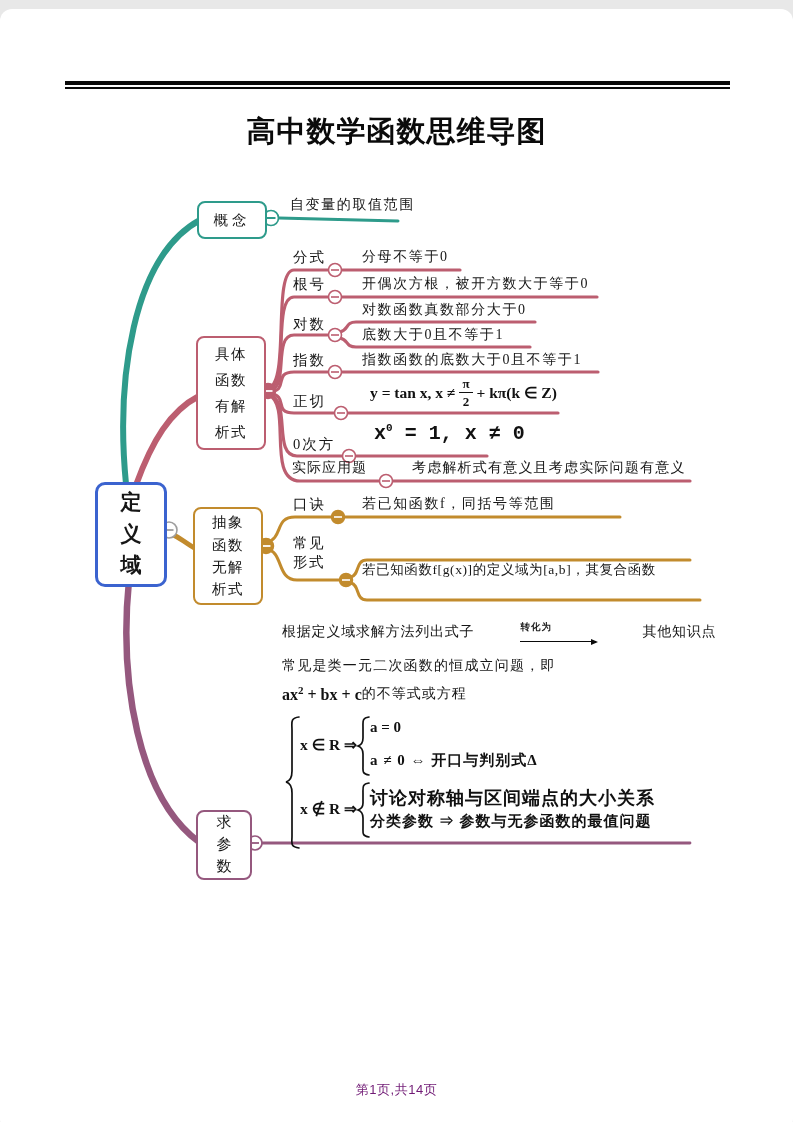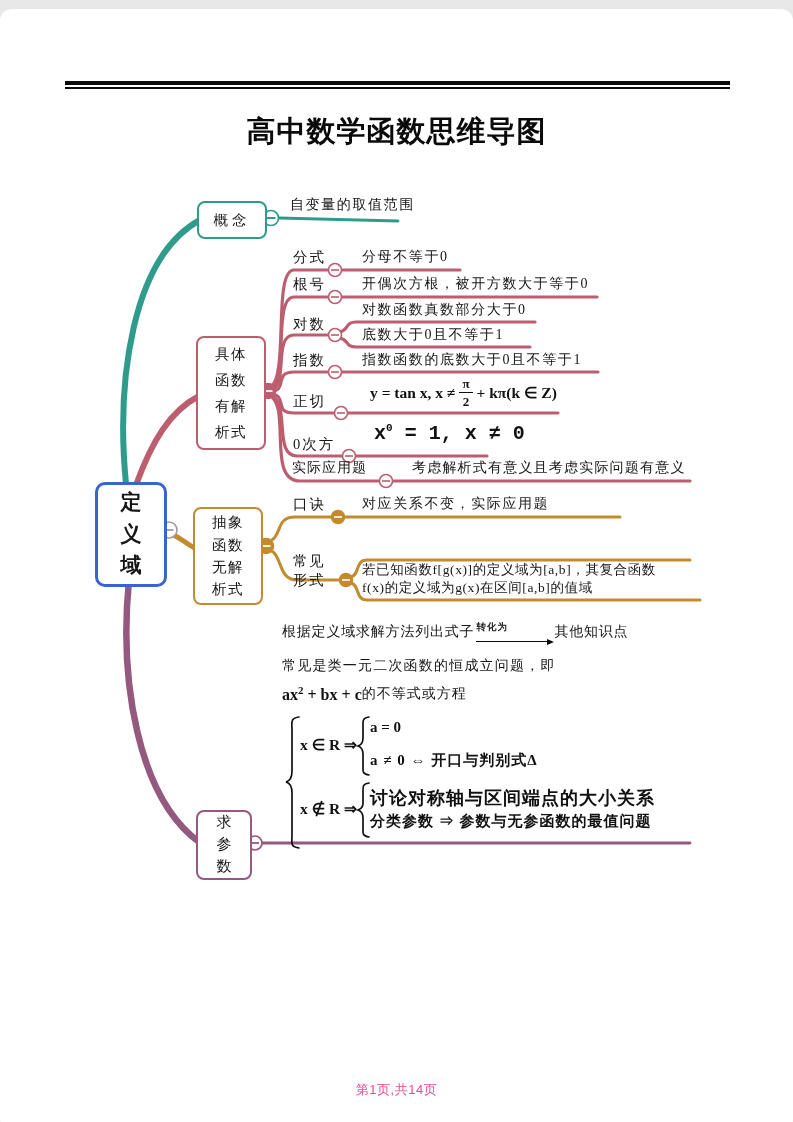--- a/index.html
+++ b/index.html
@@ -25,21 +25,21 @@
   .fden{padding-top:2px;}
   sup.s0{font-size:11px;vertical-align:super;}
   .conv{display:inline-flex;flex-direction:column;margin:0 2px;}
   .conv-label{font-size:9.5px;font-weight:700;letter-spacing:1px;line-height:1;
               font-family:"Liberation Serif",serif;}
   .conv-shaft{position:relative;width:76px;height:8px;border-bottom:1.3px solid #0a0a0a;}
   .conv-shaft:after{content:"";position:absolute;right:-2px;bottom:-4.5px;width:0;height:0;
               border-left:7px solid #0a0a0a;border-top:3.5px solid transparent;
               border-bottom:3.5px solid transparent;}
   .footer{position:absolute;left:0;top:1072px;width:100%;text-align:center;
-          font-size:13px;color:#ec4899;letter-spacing:0.5px;}
+          font-size:13px;color:#701a75;letter-spacing:0.5px;}
 </style>
 </head>
 <body>
 
 <div class="page">
 
   <div class="rule" style="top:72px;height:4px;"></div>
   <div class="rule" style="top:78px;height:1.5px;"></div>
 
   <div class="title">高中数学函数思维导图</div>
@@ -181,34 +181,33 @@
   </div>
 
   <div class="abs cjk lbl" style="left:292px;top:450px;letter-spacing:1px;font-size:14px;">实际应用题</div>
   <div class="abs cjk leaf" style="left:412px;top:450px;letter-spacing:1.2px;">考虑解析式有意义且考虑实际问题有意义</div>
 
   <div class="node-box" style="left:193px;top:498px;width:66px;height:94px;border-width:2.5px;border-color:#C28B2D;">
     <div class="cjk wrap2" style="width:36px;line-height:1.55;">抽象函数无解析式</div>
   </div>
 
   <div class="abs cjk lbl" style="left:293px;top:486px;">口诀</div>
-  <div class="abs cjk leaf" style="left:362px;top:486px;">对应关系不变，实际应用题</div>
-
-  <div class="abs cjk wrap2" style="left:291px;top:543px;width:36px;line-height:1.3;">常见形式</div>
+  <div class="abs cjk leaf" style="left:362px;top:486px;">若已知函数f，同括号等范围</div>
+
+  <div class="abs cjk wrap2" style="left:291px;top:525px;width:36px;line-height:1.3;">常见形式</div>
 
   <div class="abs" style="left:362px;top:552px;">
     <div class="cjk leaf2l">若已知函数f[g(x)]的定义域为[a,b]，其复合函数</div>
-    <div class="cjk leaf2l">f(x)的定义域为g(x)在区间[a,b]的值域</div>
   </div>
 
   <div class="node-box" style="left:196px;top:801px;width:52px;height:66px;border-width:2.5px;border-color:#95587E;justify-content:center;">
     <div class="cjk" style="width:17px;word-break:break-all;font-size:15px;line-height:1.45;text-align:center;letter-spacing:0;">求参数</div>
   </div>
 
-  <div class="abs frow" style="left:282px;top:614px;">
+  <div class="abs frow" style="left:282px;top:614px;gap:44px;">
     <span class="cjk leaf" style="letter-spacing:0.8px;">根据定义域求解方法列出式子</span>
     <span class="conv">
       <span class="conv-label">转化为</span>
       <span class="conv-shaft"></span>
     </span>
     <span class="cjk leaf" style="letter-spacing:0.8px;">其他知识点</span>
   </div>
 
   <div class="abs cjk leaf" style="left:282px;top:648px;letter-spacing:1.2px;">常见是类一元二次函数的恒成立问题，即</div>
 

